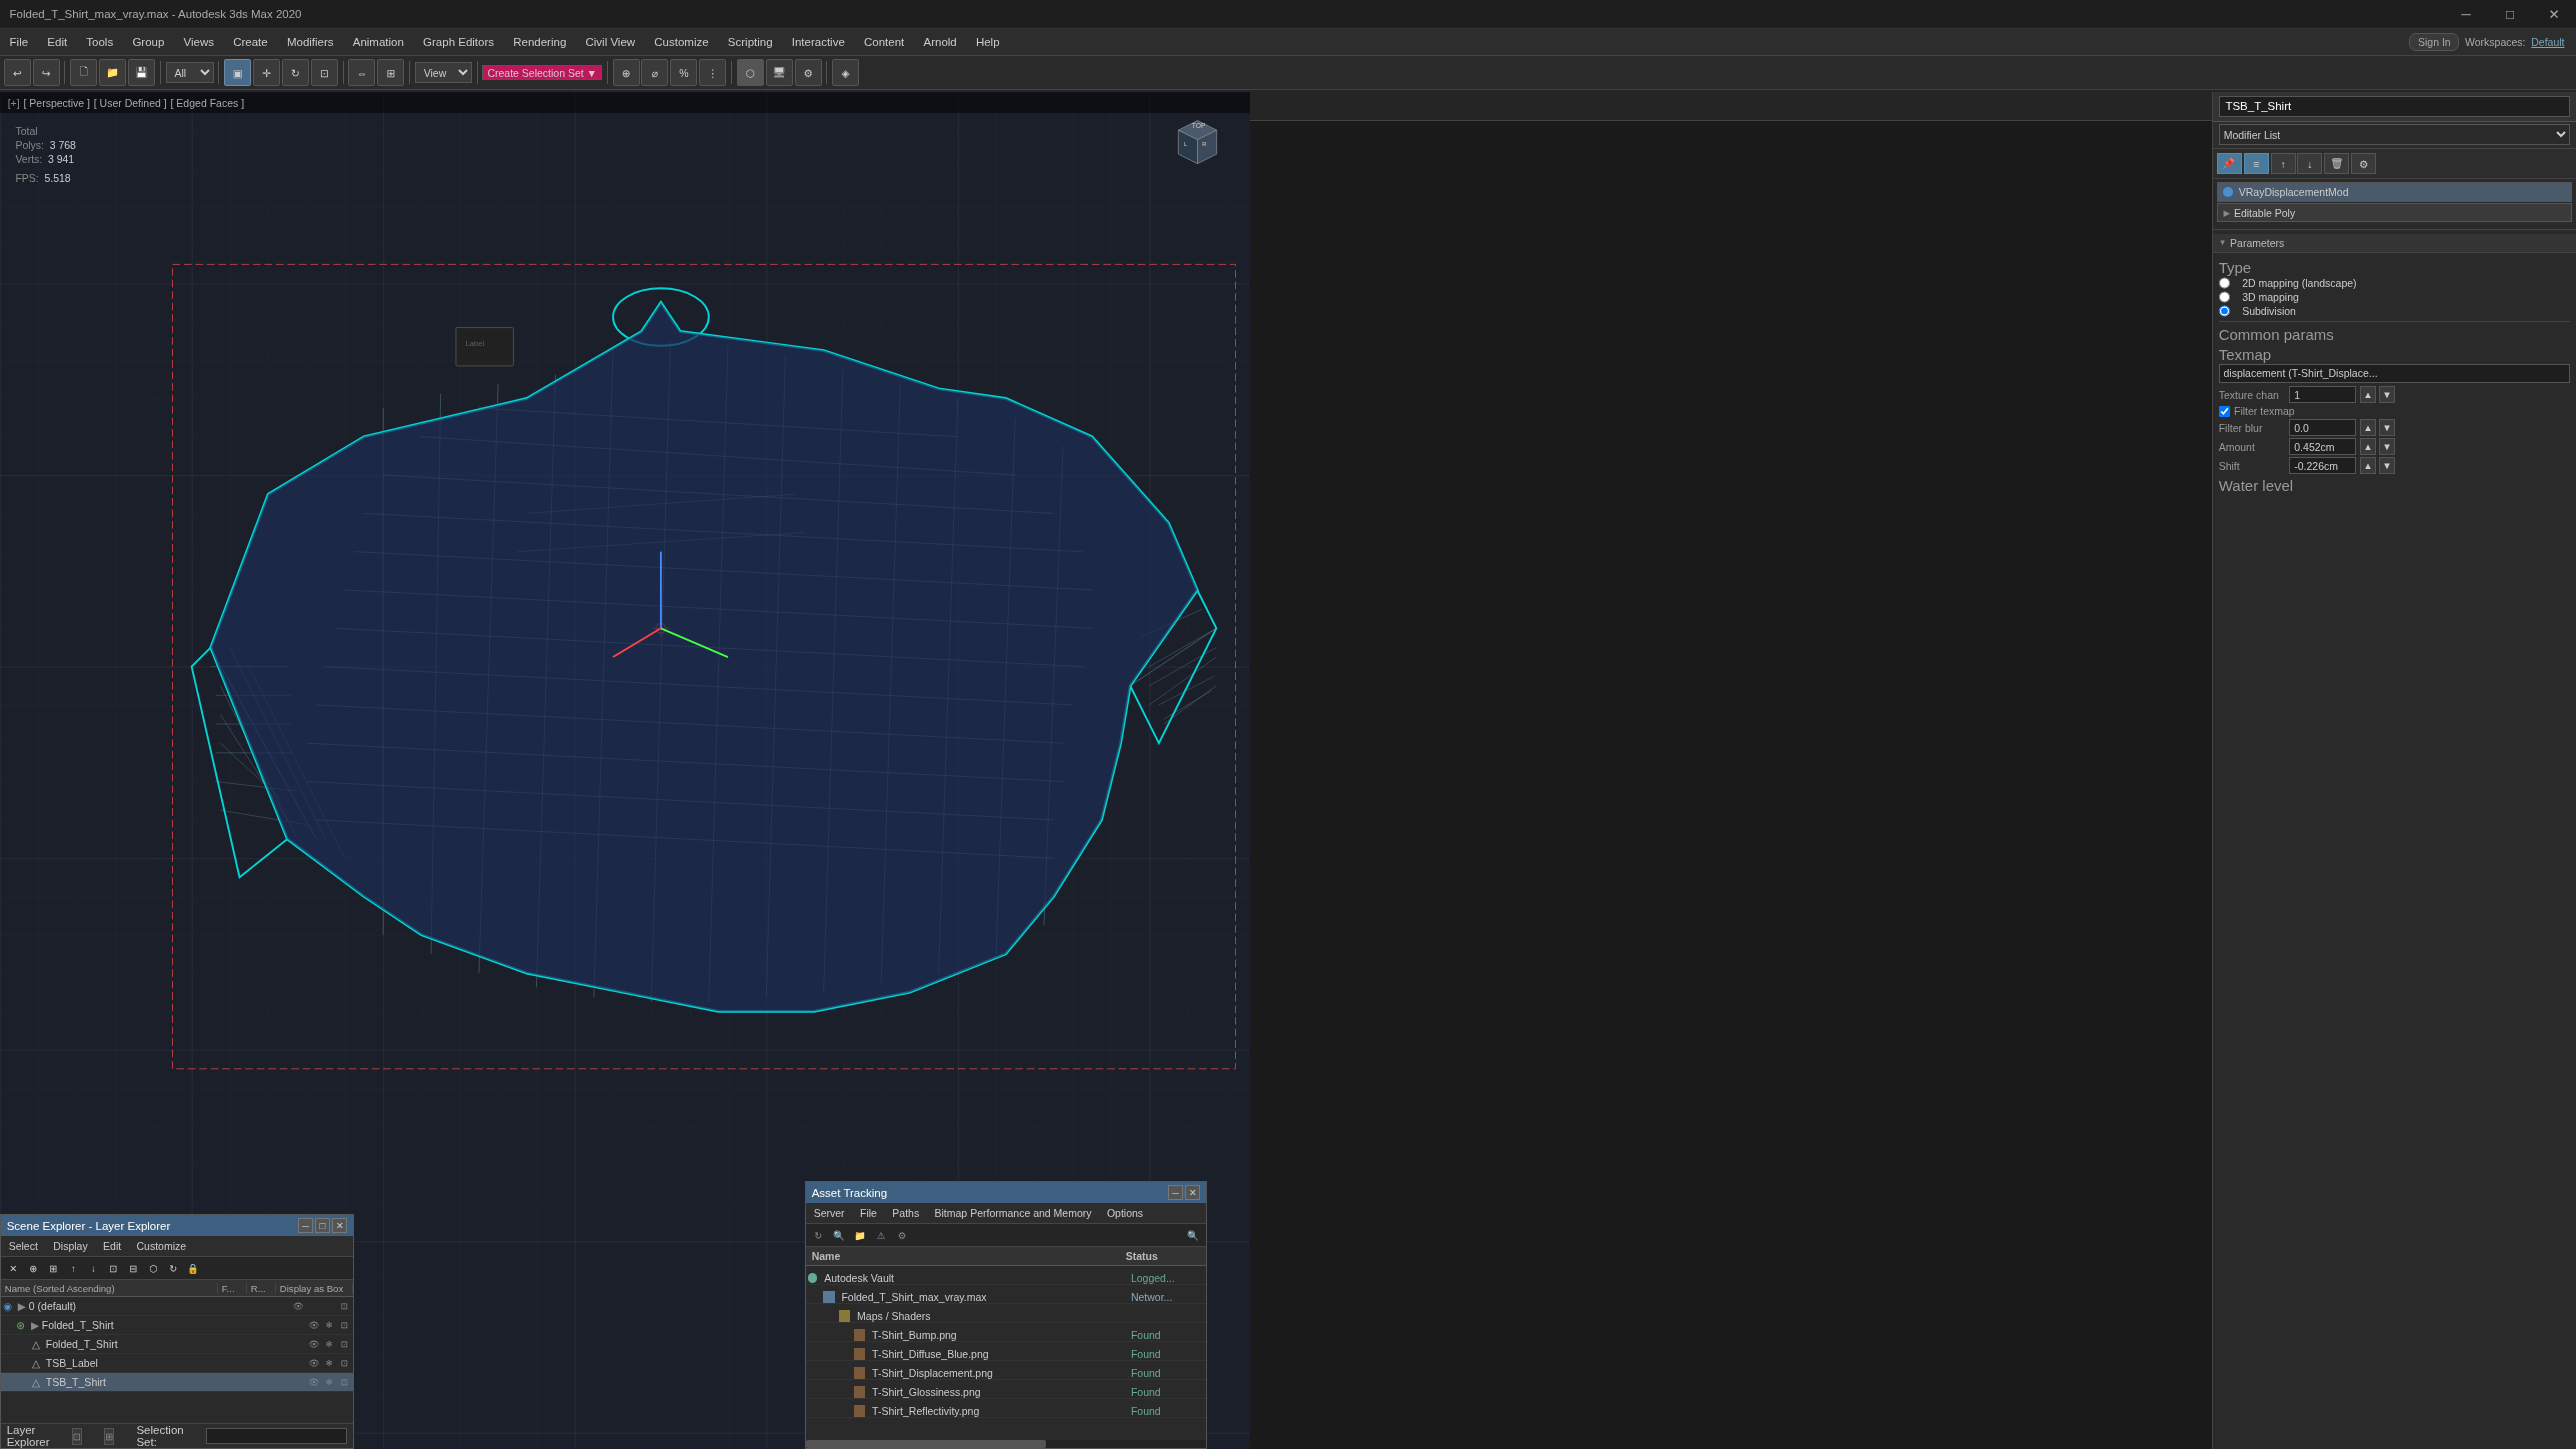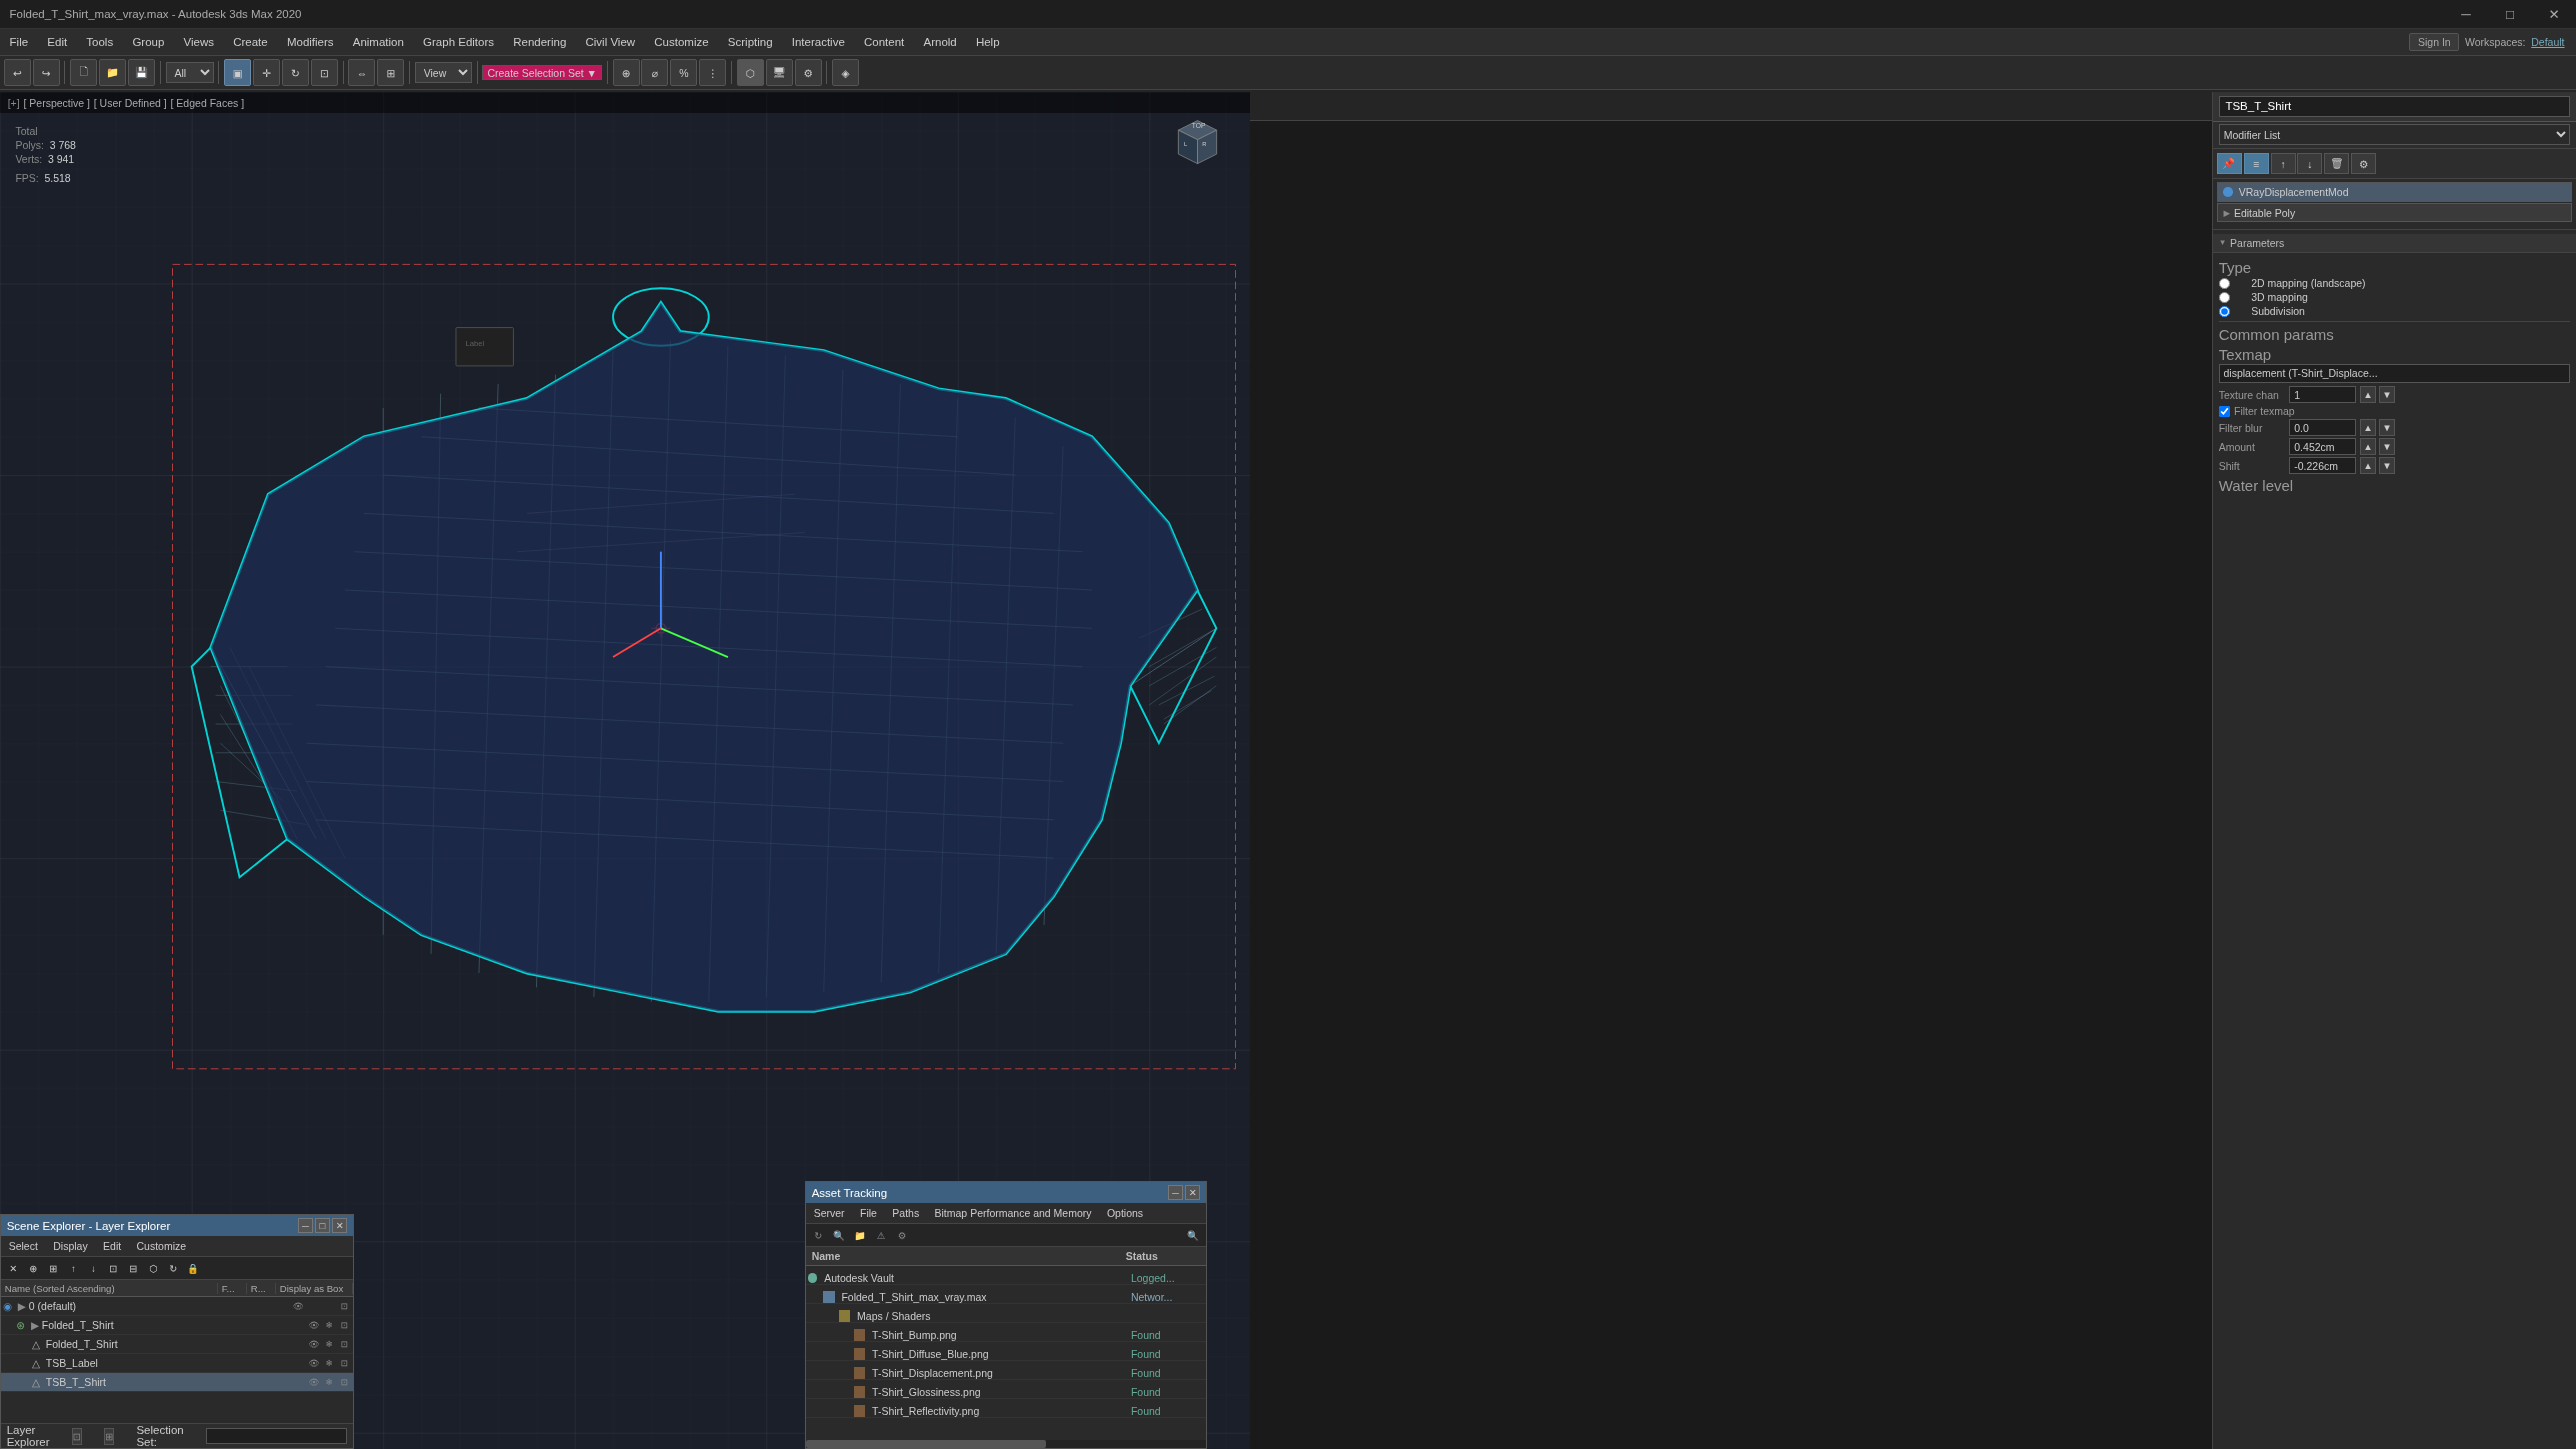--- a/index.html
+++ b/index.html
@@ -263,22 +263,22 @@
       align-items: center;
       justify-content: center;
       cursor: pointer;
       color: #ccc;
       font-size: 10.5px;
     }
     .rp-toolbar-btn.active { background: #4a7a9b; border-color: #5a8aab; }
     .radio-group { display: flex; flex-direction: column; gap: 1.9px; }
     .radio-item {
       display: flex;
-      align-items: flex-end;
-      gap: 21px;
+      align-items: flex-start;
+      gap: 12px;
       font-size: 10.5px;
       color: #ccc;
     }
     input[type="radio"] { width: 11.5px; height: 11.5px; }
     input[type="checkbox"] { width: 11.5px; height: 11.5px; }
     .rp-divider { height: 1px; background: #444; margin: 3.8px 0; }
     .rp-section-header {
       background: #353535;
       padding: 2.9px 5.7px;
       font-size: 10.5px;
@@ -604,21 +604,21 @@
   <div class="menu-item">Rendering</div>
   <div class="menu-item">Civil View</div>
   <div class="menu-item">Customize</div>
   <div class="menu-item">Scripting</div>
   <div class="menu-item">Interactive</div>
   <div class="menu-item">Content</div>
   <div class="menu-item">Arnold</div>
   <div class="menu-item">Help</div>
   <div style="flex:1"></div>
   <div style="display:flex;align-items:center;gap:5.7px;padding-right:11.5px;font-size:10.5px;color:#aaa;">
-    <span style="cursor:pointer;background:#3a3a3a;border:1px solid #555;padding:1.9px 7.7px;border-radius:2px;">Sign In</span>
+    <span style="cursor:pointer;background:#3a3a3a;border:1px solid #555;padding:1.9px 7.7px;border-radius:7px;">Sign In</span>
     <span>Workspaces:</span>
     <span style="cursor:pointer;color:#7ab;text-decoration:underline;">Default</span>
   </div>
 </div>
 
 <div id="toolbar">
   <div class="toolbar-btn" title="Undo">↩</div>
   <div class="toolbar-btn" title="Redo">↪</div>
   <div class="toolbar-separator"></div>
   <div class="toolbar-btn">🗋</div>

